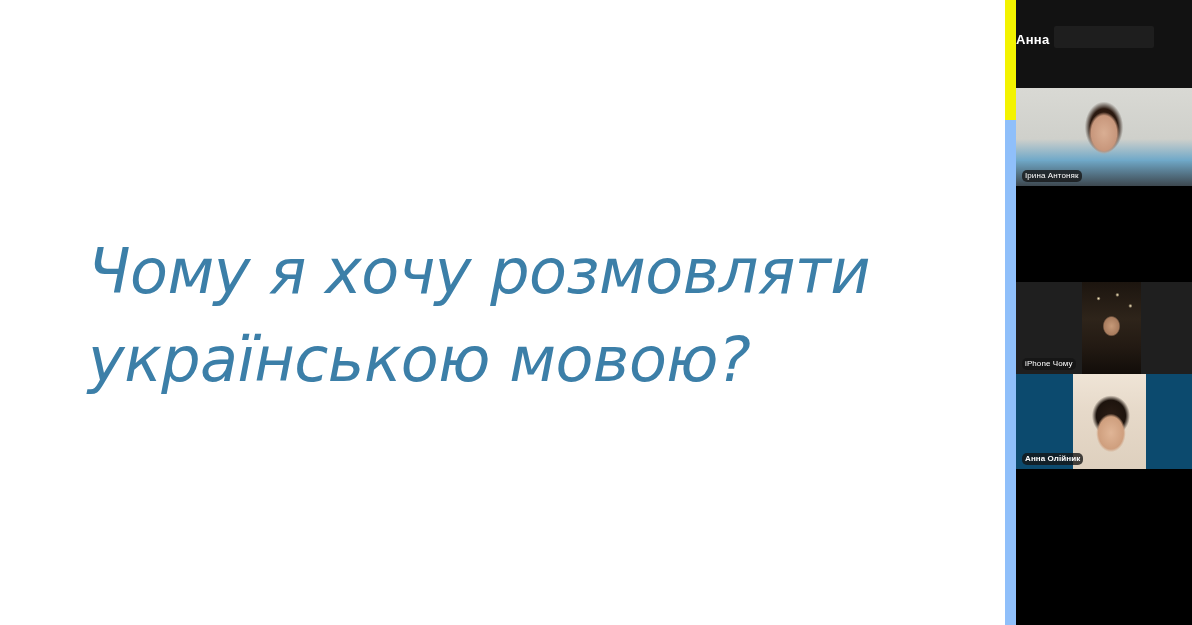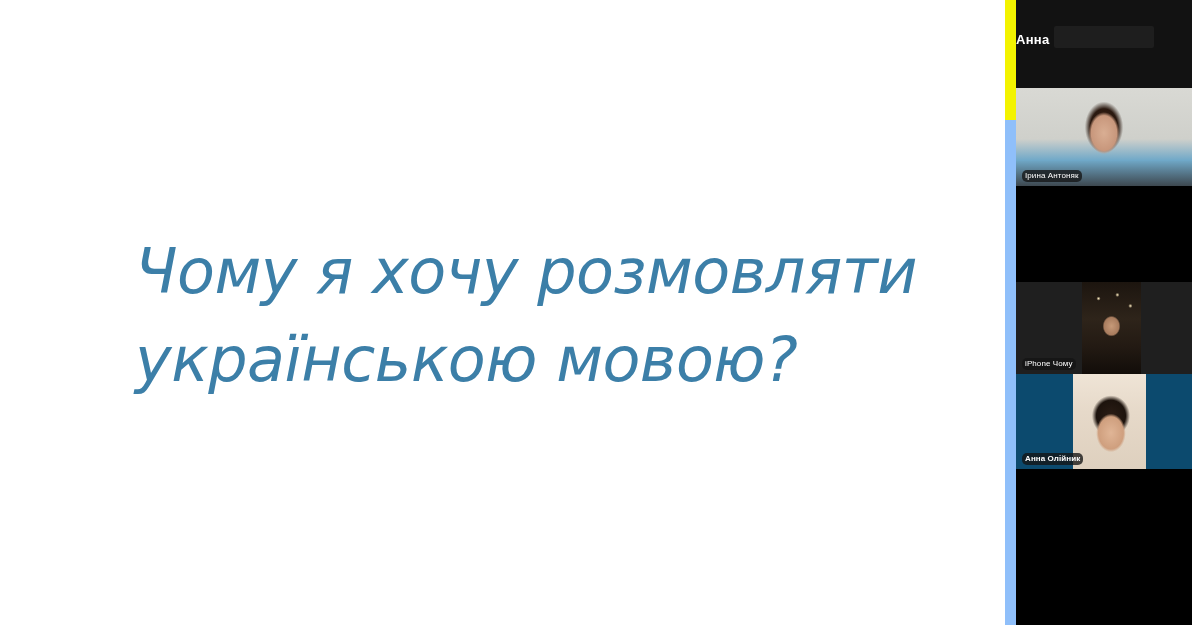--- a/index.html
+++ b/index.html
@@ -23,21 +23,20 @@
   }
 
   
   #slide-area {
     position: absolute;
     left: 0;
     top: 0;
     width: 1005px;
     height: 625px;
     background: #ffffff;
-    margin-left: 47px;
   }
 
   #slide-title {
     position: absolute;
     left: 88px;
     top: 228px;
     width: 830px;
     font-family: "DejaVu Sans", "Liberation Sans", sans-serif;
     font-style: italic;
     font-weight: 400;

